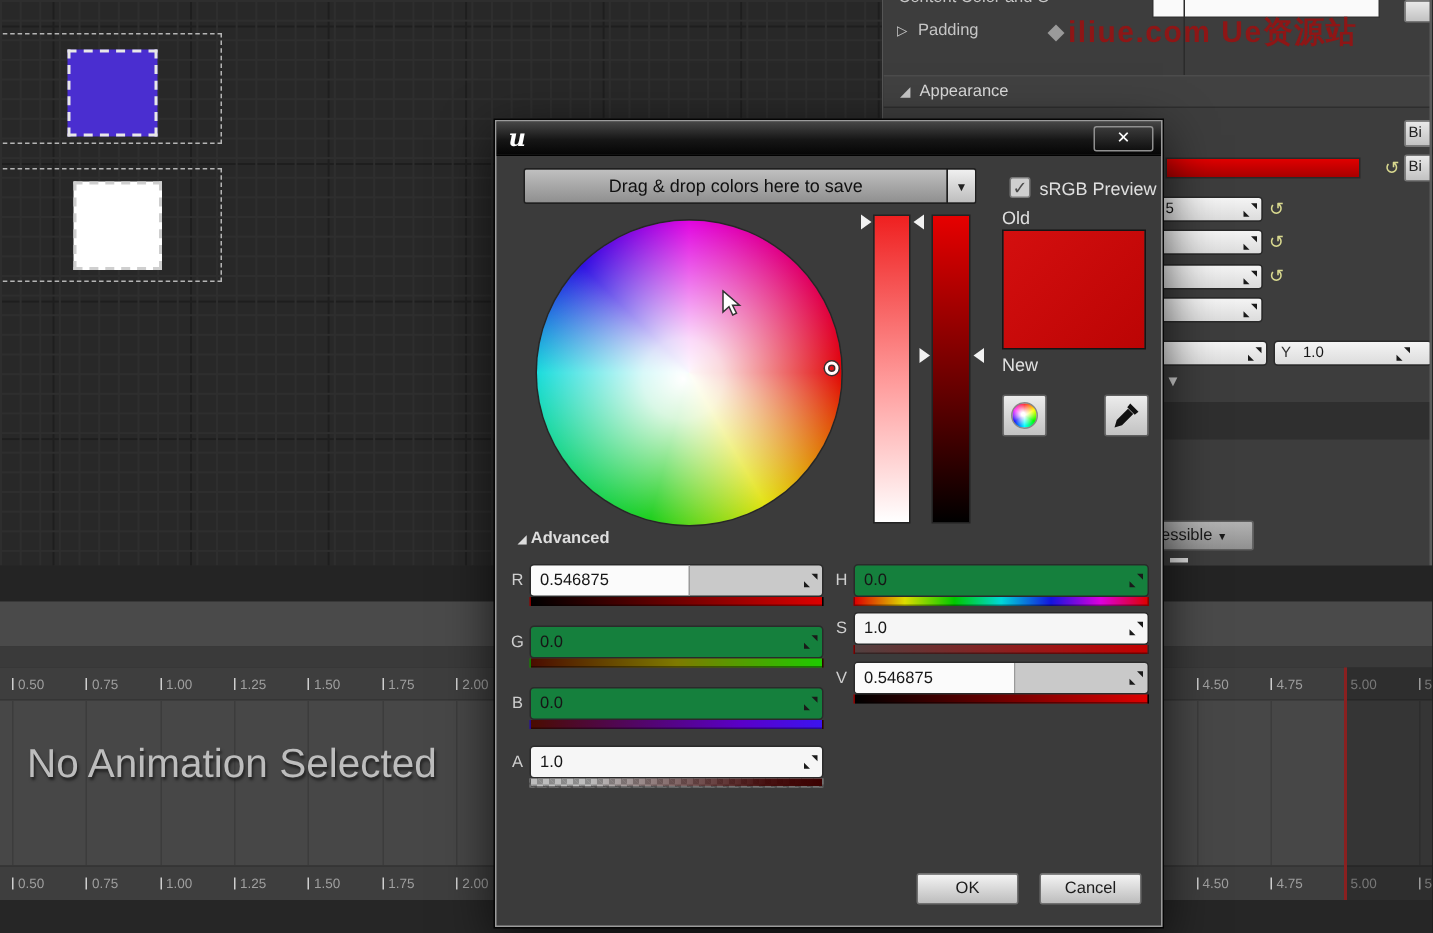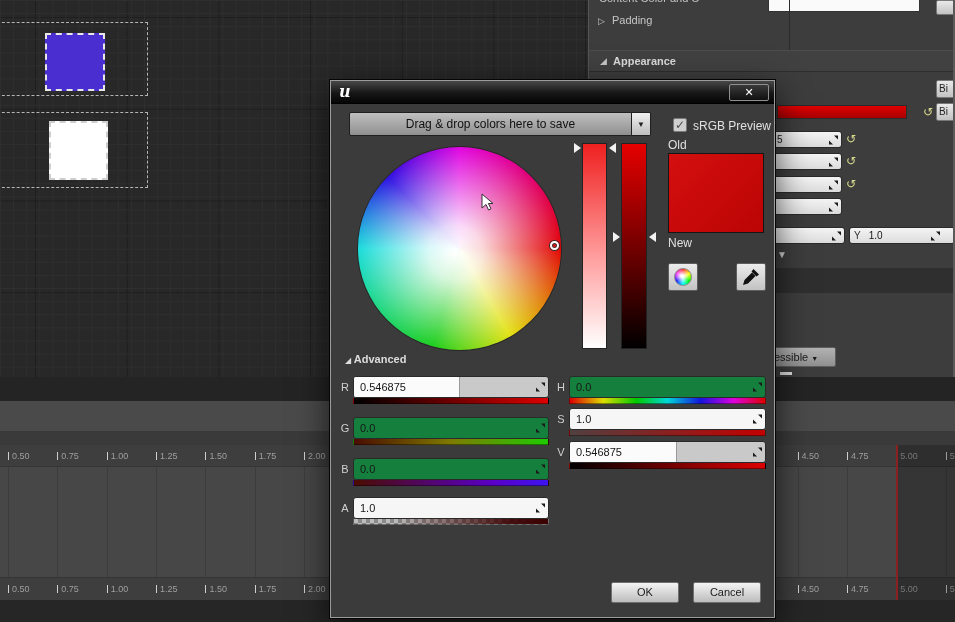--- a/index.html
+++ b/index.html
@@ -137,21 +137,21 @@
     <div class="mini-btn" style="left:347px;top:0;width:19px;height:15px"></div>
     <div id="col-divider"></div>
 
     <div class="prow-label" style="left:9px;top:14px">
       <span class="expander">▷</span>
       <span>Padding</span>
     </div>
 
     <div id="appearance-row">
       <span class="expander" style="position:absolute;left:11px;top:5px">◢</span>
-      <span style="position:absolute;left:24px;top:4px;font-size:11px;font-weight:bold;color:#d9d9d9">Appearance</span>
+      <span style="position:absolute;left:24px;top:4px;font-size:11px;font-weight:normal;color:#d9d9d9">Appearance</span>
     </div>
 
     <div class="mini-btn" style="left:347px;top:80px;width:19px;height:18px">Bi</div>
     <div id="red-bar"></div>
     <span class="revert" style="left:334px;top:106px">↺</span>
     <div class="mini-btn" style="left:347px;top:103px;width:19px;height:18px">Bi</div>
 
     <div class="spinbox-s" style="left:183px;top:131px;width:70px"><span>5</span><span class="spin"></span></div>
     <span class="revert" style="left:257px;top:133px">↺</span>
     <div class="spinbox-s" style="left:183px;top:153px;width:70px">
@@ -174,20 +174,24 @@
       <span class="spin" style="right:14px"></span>
     </div>
 
     <span id="panel-expander">▼</span>
     <div id="panel-dark1"></div>
     <div id="accessible-btn"><span>essible</span> <span style="font-size:7px">▼</span></div>
     <div id="grip"></div>
     <div id="scroll-line"></div>
   </div>
 
+  <div id="watermark">
+    <span class="wicon"></span>
+    <span class="wtext">iliue.com Ue资源站</span>
+  </div>
 
   <div id="tl-ruler-top">
       <div class="tick" style="left: 8px;">
         <i></i>
         <span>0.50</span>
       </div>
       <div class="tick" style="left: 57.35px;">
         <i></i>
         <span>0.75</span>
       </div>
@@ -364,20 +368,21 @@
       <div class="tick" style="left: 896.3px;">
         <i></i>
         <span>5.00</span>
       </div>
       <div class="tick" style="left: 945.65px;">
         <i></i>
         <span>5.25</span>
       </div>
     </div>
   <div id="tl-footer"></div>
+  <div id="no-anim">No Animation Selected</div>
   <div id="playhead" style="left: 896.3px;"></div>
   <div id="past-end" style="left: 898.3px;"></div>
 
   <div id="dialog">
     <div id="titlebar">
       <span id="ue-logo">u</span>
       <div id="close-btn">✕</div>
     </div>
 
     <div id="combo">Drag &amp; drop colors here to save</div>

